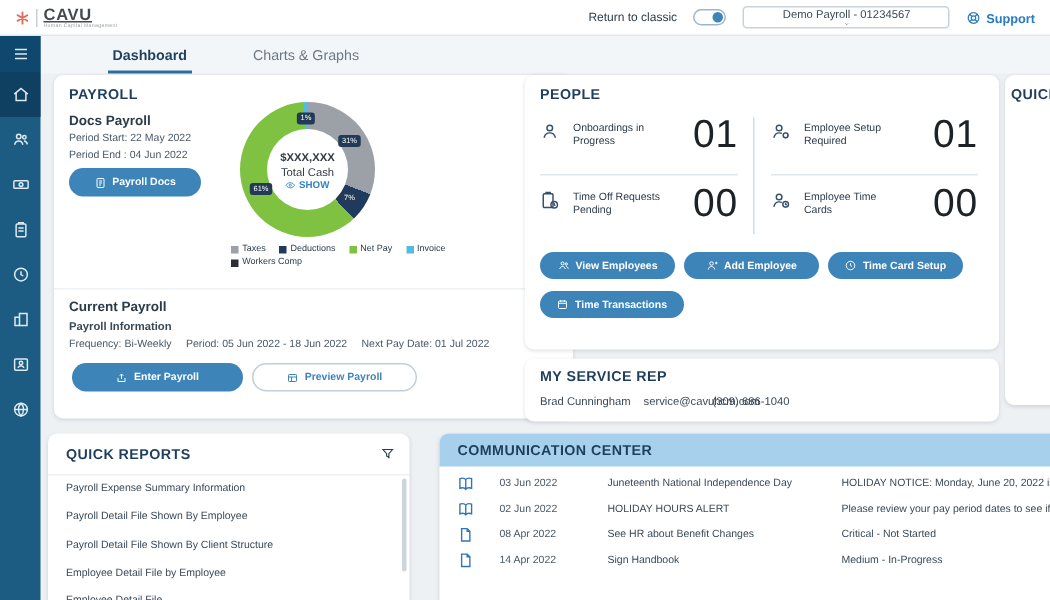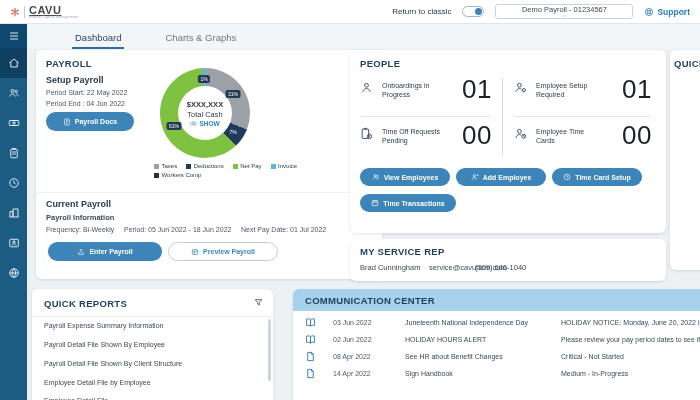--- a/index.html
+++ b/index.html
@@ -28,21 +28,21 @@
   
   .sidebar { position:absolute; left:0; top:24px; width:27px; height:376px; background:#1c5c83; z-index:5; }
   .sb-menu { height:24px; background:#0f486e; display:flex; align-items:center; justify-content:center; cursor:pointer; }
   .sb-item { height:30px; display:flex; align-items:center; justify-content:center; cursor:pointer; color:#dfe9f0; }
   .sb-item.active { background:#0f3f61; }
 
   
   .tabbar { position:absolute; left:27px; top:24px; width:673px; height:25px; background:#f3f6f8;
             display:flex; align-items:flex-end; padding-left:45px; gap:38px; }
   .tab { font-size:9.5px; color:#6b7885; padding:0 3px 6px 3px; cursor:pointer; }
-  .tab.active { color:#1f3f5f; font-weight:normal; border-bottom:2px solid #2e6da4; padding-bottom:4px; }
+  .tab.active { color:#1f3f5f; font-weight:bold; border-bottom:2px solid #2e6da4; padding-bottom:4px; }
 
   
   .card { position:absolute; background:#fff; border-radius:6px; box-shadow:0 1px 3px rgba(30,50,70,.14); }
   .card-title { position:absolute; font-size:9.5px; font-weight:bold; color:#1e3e5c; letter-spacing:.3px; }
 
   
   #payroll-card { left:36px; top:50px; width:346px; height:229px; }
   .p-sub { position:absolute; left:10px; top:25px; font-size:9px; font-weight:bold; color:#2b3b4a; }
   .p-line { position:absolute; left:10px; font-size:7px; color:#4a5866; }
   .btn { position:absolute; display:flex; align-items:center; justify-content:center; gap:4px;
@@ -201,21 +201,21 @@
     </div>
   </nav>
 
   <div class="tabbar">
     <div class="tab active">Dashboard</div>
     <div class="tab">Charts &amp; Graphs</div>
   </div>
 
   <section class="card" id="payroll-card">
     <div class="card-title" style="left:10px; top:8px;">PAYROLL</div>
-    <div class="p-sub">Setup Payroll</div>
+    <div class="p-sub">Docs Payroll</div>
     <div class="p-line" style="top:39px;">Period Start: 22 May 2022</div>
     <div class="p-line" style="top:50px;">Period End : 04 Jun 2022</div>
     <button class="btn" id="docs-btn">
       <svg width="8" height="8" viewBox="0 0 24 24" fill="none" stroke="#fff" stroke-width="2">
           <rect x="5" y="3" width="14" height="18" rx="2"></rect>
           <path d="M9 8h6M9 12h6M9 16h4"></path>
         </svg>
       <span>Payroll Docs</span>
     </button>
 

